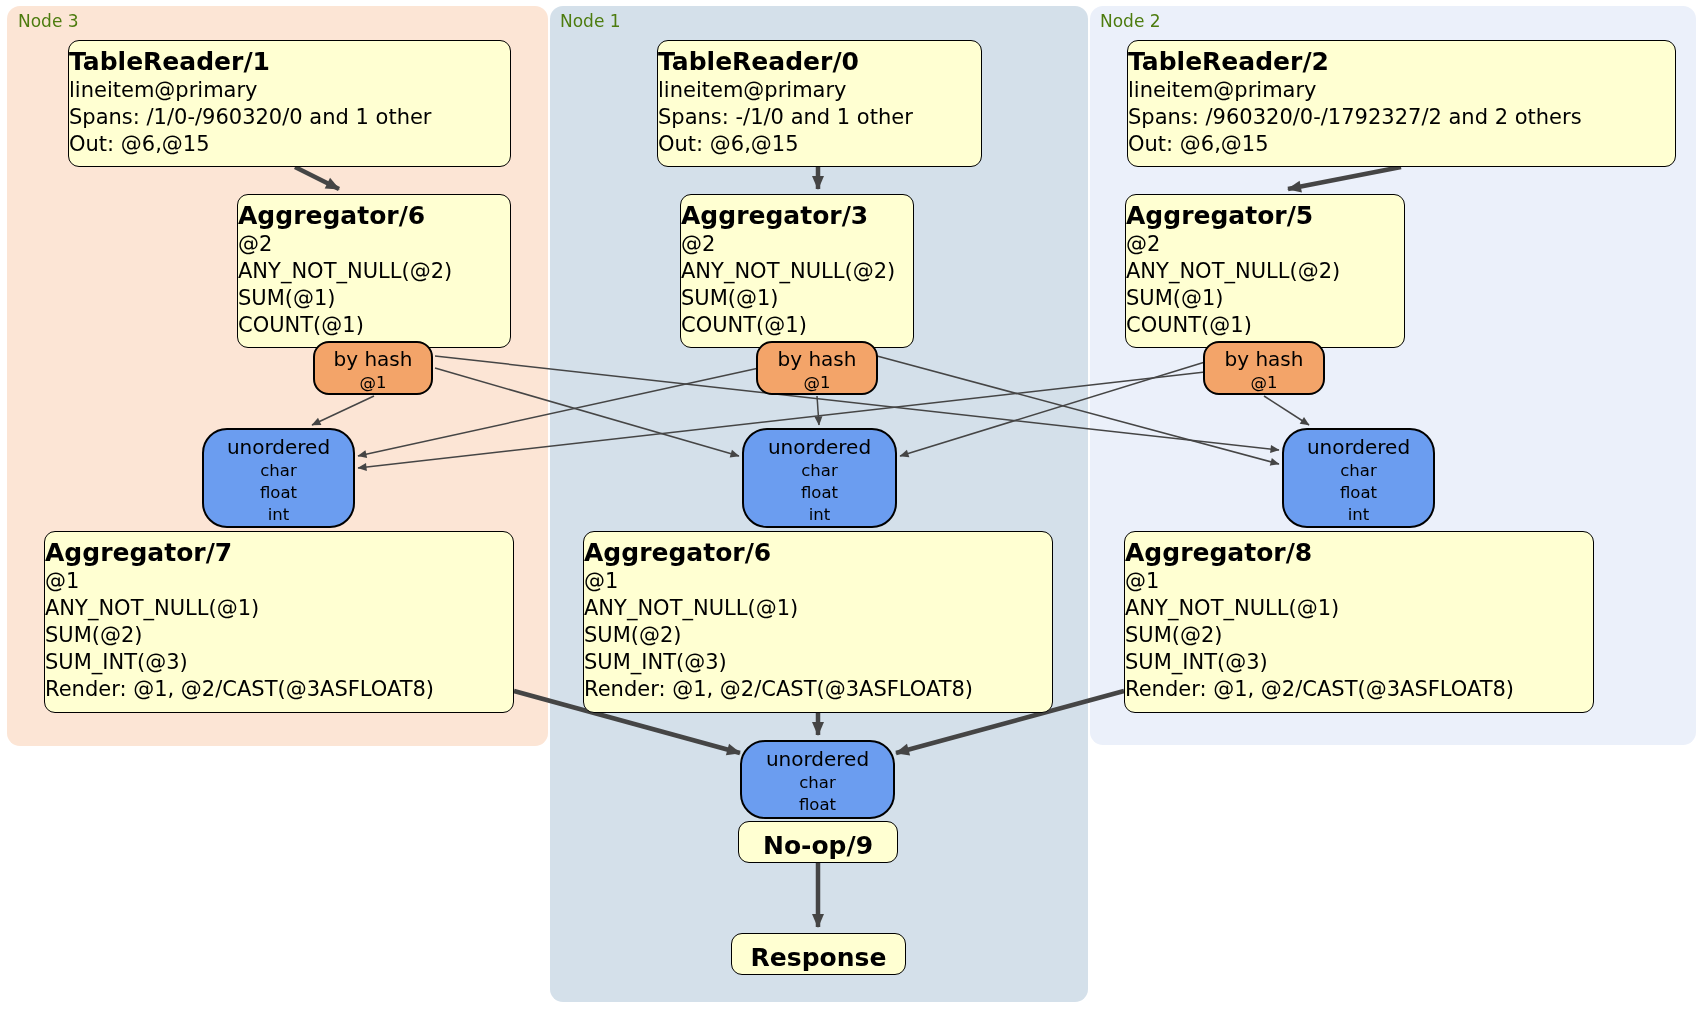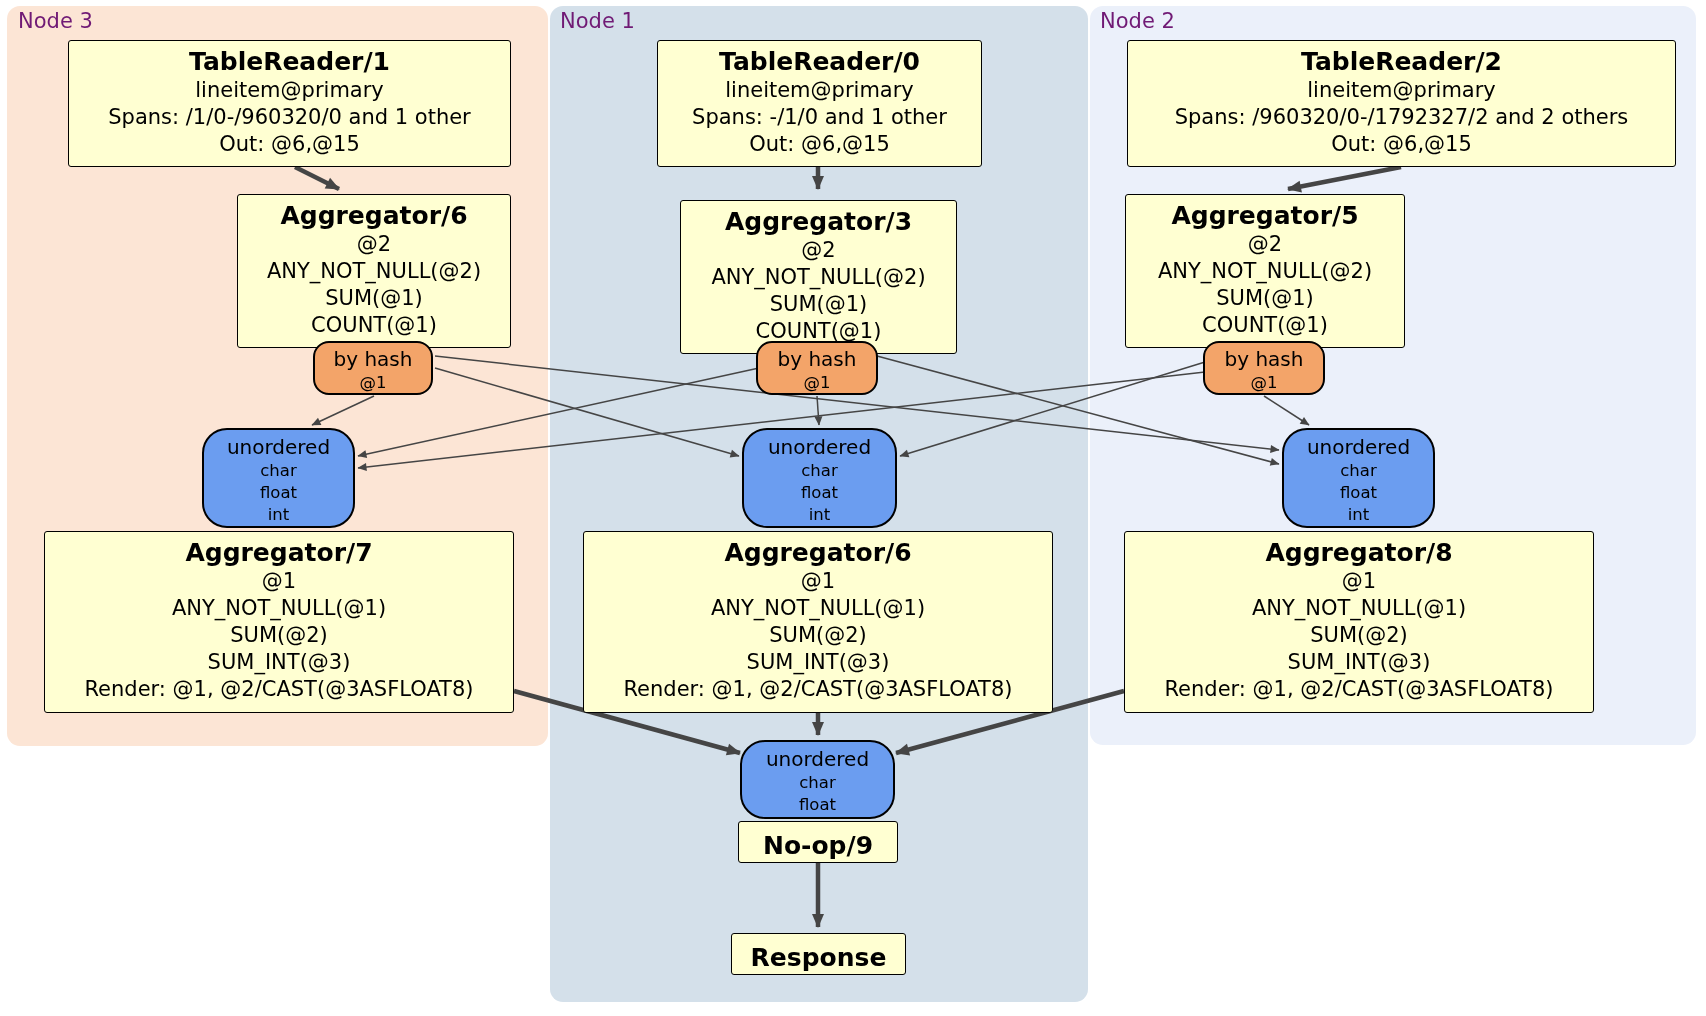--- a/index.html
+++ b/index.html
@@ -5,26 +5,26 @@
   :root{
     --c-page_bg:#ffffff; --c-panel_node3_bg:#fce5d5; --c-panel_node1_bg:#d4e0ea;
     --c-panel_node2_bg:#ebf0fa; --c-processor_fill:#ffffd2; --c-hash_router_fill:#f3a469;
     --c-sync_fill:#6b9df0; --c-box_border:#000000; --c-edge:#454545; --c-text:#000000;
   }
   *{margin:0;padding:0;box-sizing:border-box}
   html,body{width:1706px;height:1016px;overflow:hidden;background:var(--c-page_bg,#fff);
     font-family:"DejaVu Sans","Liberation Sans",sans-serif;color:var(--c-text,#000)}
   #canvas{position:relative;width:1706px;height:1016px}
   .panel{position:absolute;border-radius:13px;z-index:1}
-  .panel-label{position:absolute;font-size:21px;line-height:22px;z-index:5;color:#701a75}
+  .panel-label{position:absolute;font-size:17px;line-height:22px;z-index:5;color:#4d7c0f}
   #edges{position:absolute;left:0;top:0;z-index:2}
   #edges path.thick{stroke:var(--c-edge,#454545);stroke-width:4.5px;fill:none}
   #edges path.thin{stroke:var(--c-edge,#454545);stroke-width:1.5px;fill:none}
   .proc{position:absolute;background:var(--c-processor_fill,#ffffd2);
-    border:1.6px solid var(--c-box_border,#000);border-radius:3px;text-align:center;
+    border:1.6px solid var(--c-box_border,#000);border-radius:11px;text-align:left;
     padding-top:6px;z-index:3;overflow:hidden}
   .proc .title{font-size:25px;font-weight:bold;line-height:30px;white-space:nowrap}
   .proc .line{font-size:21px;line-height:27px;white-space:nowrap}
   .proc.single{display:flex;align-items:center;justify-content:center;padding-top:8px}
   .router{position:absolute;text-align:center;border:2px solid var(--c-box_border,#000);z-index:4;overflow:hidden}
   .router.hash{background:var(--c-hash_router_fill,#f3a469);border-radius:16px;padding-top:4px}
   .router.sync{background:var(--c-sync_fill,#6b9df0);border-radius:25px;padding-top:5px}
   .router .rlabel{font-size:20px;font-weight:normal;line-height:25px}
   .router .rline{font-size:16.5px;line-height:22px}
 </style>
@@ -89,21 +89,21 @@
     <div class="line">Out: @6,@15</div>
   </div>
 
   <div class="proc" style="left:237px;top:194px;width:274px;height:154px">
     <div class="title">Aggregator/6</div>
     <div class="line">@2</div>
     <div class="line">ANY_NOT_NULL(@2)</div>
     <div class="line">SUM(@1)</div>
     <div class="line">COUNT(@1)</div>
   </div>
-  <div class="proc" style="left:680px;top:200px;width:277px;height:154px">
+  <div class="proc" style="left:680px;top:194px;width:234px;height:154px">
     <div class="title">Aggregator/3</div>
     <div class="line">@2</div>
     <div class="line">ANY_NOT_NULL(@2)</div>
     <div class="line">SUM(@1)</div>
     <div class="line">COUNT(@1)</div>
   </div>
   <div class="proc" style="left:1125px;top:194px;width:280px;height:154px">
     <div class="title">Aggregator/5</div>
     <div class="line">@2</div>
     <div class="line">ANY_NOT_NULL(@2)</div>

